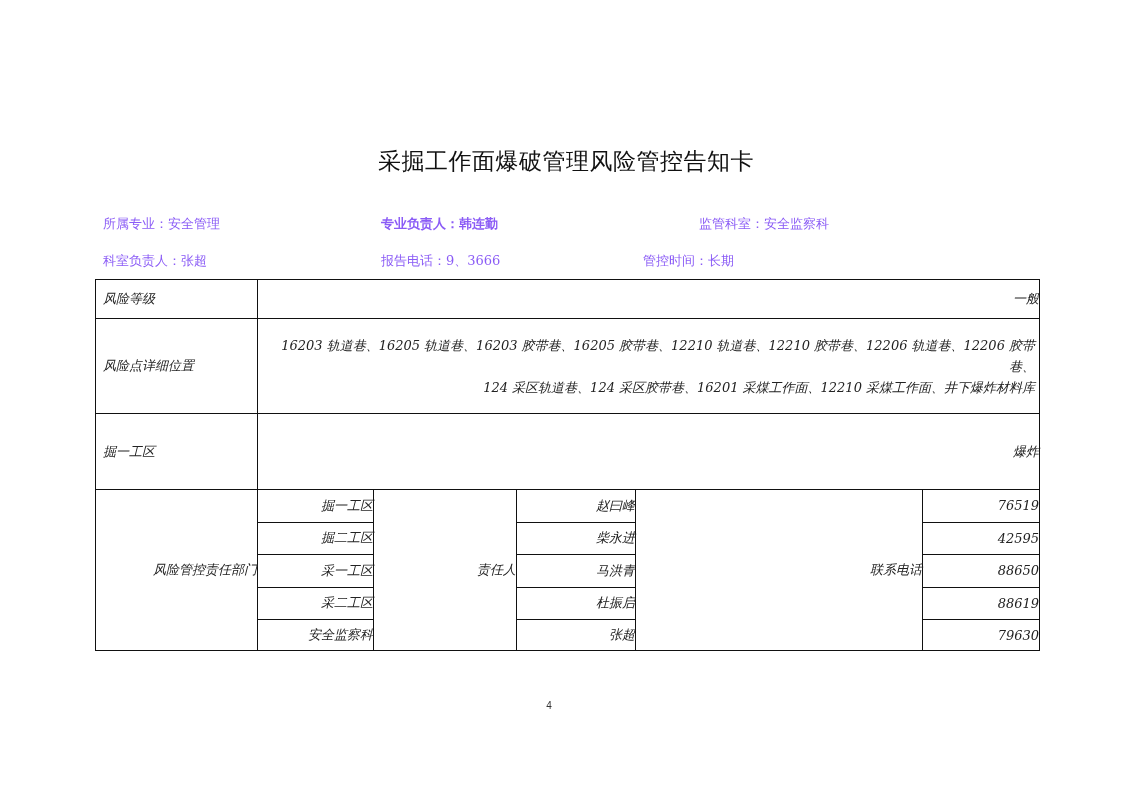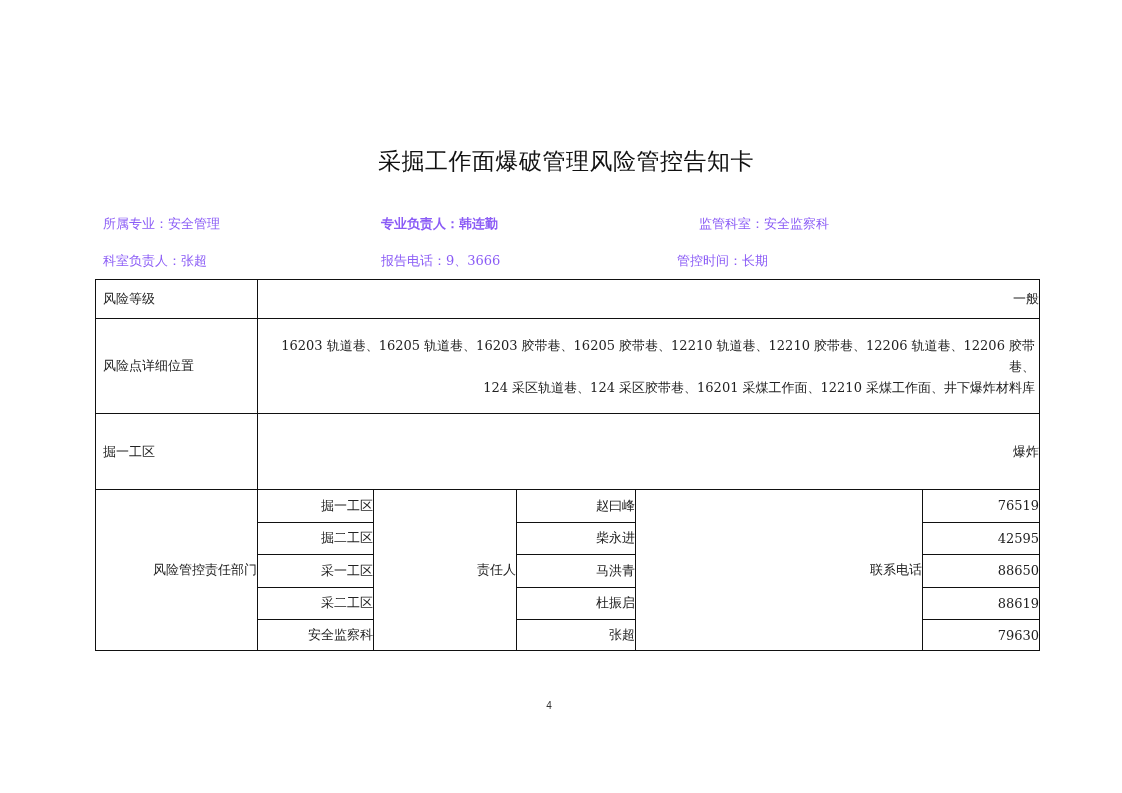--- a/index.html
+++ b/index.html
@@ -7,21 +7,21 @@
       width: 1122px; height: 793px; background: #ffffff; position: relative; overflow: hidden;
       font-family: "DejaVu Serif", "Liberation Serif", serif; color: #222;
     }
     .title {
       position: absolute; left: 0; top: 146px; width: 1132px; text-align: center;
       font-size: 23px; letter-spacing: 0.5px; color: #111;
     }
     .meta { position: absolute; font-size: 13px; color: #8b5cf6; white-space: nowrap; }
     table.card {
       position: absolute; left: 95px; top: 279px; width: 944px;
-      border-collapse: collapse; table-layout: fixed; font-size: 13px;
+      border-collapse: collapse; table-layout: fixed; font-size: 13px; font-style: italic;
     }
     table.card td {
       border: 1.5px solid #111; padding: 0; vertical-align: middle; color: #222;
     }
     td.lbl { padding-left: 7px !important; text-align: left; }
     td.ctr { text-align: right; }
     .loc-text { line-height: 21px; padding: 0 4px; }
     .page-num {
       position: absolute; left: 0; width: 1098px; top: 700px; text-align: center;
       font-family: "Liberation Sans", sans-serif; font-size: 10px; color: #333;
@@ -30,21 +30,21 @@
 </head>
 <body>
 
 <div class="title">采掘工作面爆破管理风险管控告知卡</div>
 
 <div class="meta" style="left:103px; top:215px;">所属专业：安全管理</div>
 <div class="meta" style="left:381px; top:215px;font-weight:bold;">专业负责人：韩连勤</div>
 <div class="meta" style="left:677px; top:215px;margin-left:22px;">监管科室：安全监察科</div>
 <div class="meta" style="left:103px; top:252px;font-family:Liberation Serif, serif;">科室负责人：张超</div>
 <div class="meta" style="left:381px; top:252px;">报告电话：9、3666</div>
-<div class="meta" style="left:677px; top:252px;">管控时间：长期</div>
+<div class="meta" style="left:643px; top:252px;">管控时间：长期</div>
 
 <table class="card">
   <colgroup>
     <col style="width:162px">
     <col style="width:116px">
     <col style="width:143px">
     <col style="width:119px">
     <col style="width:287px">
     <col style="width:117px">
   </colgroup>

